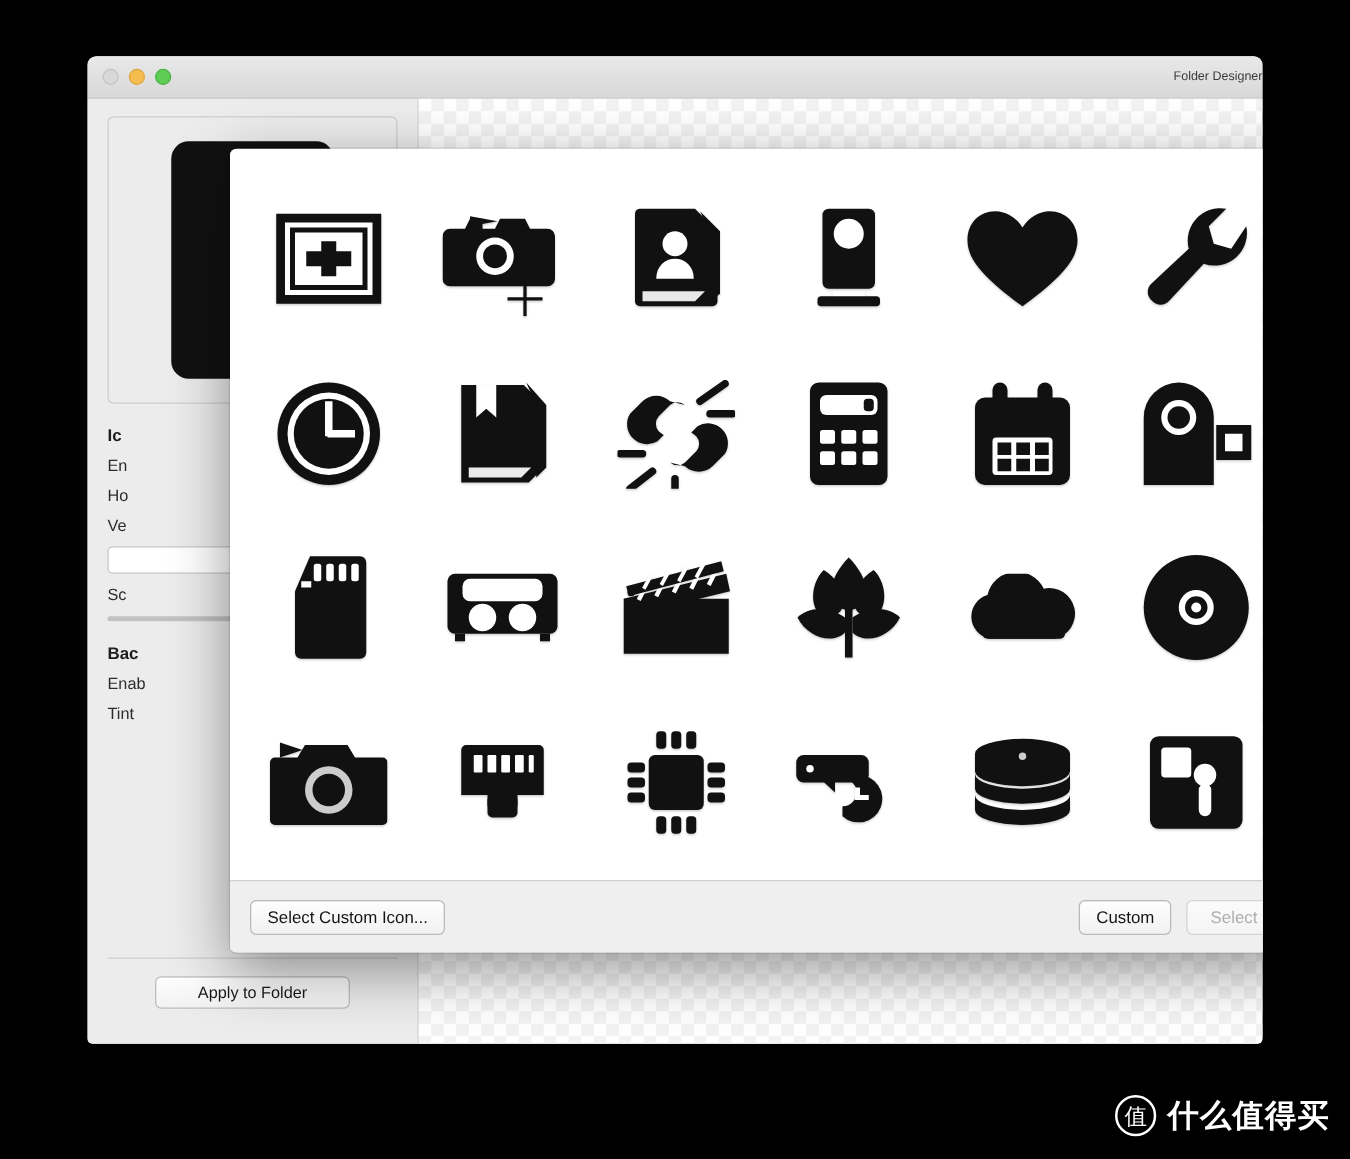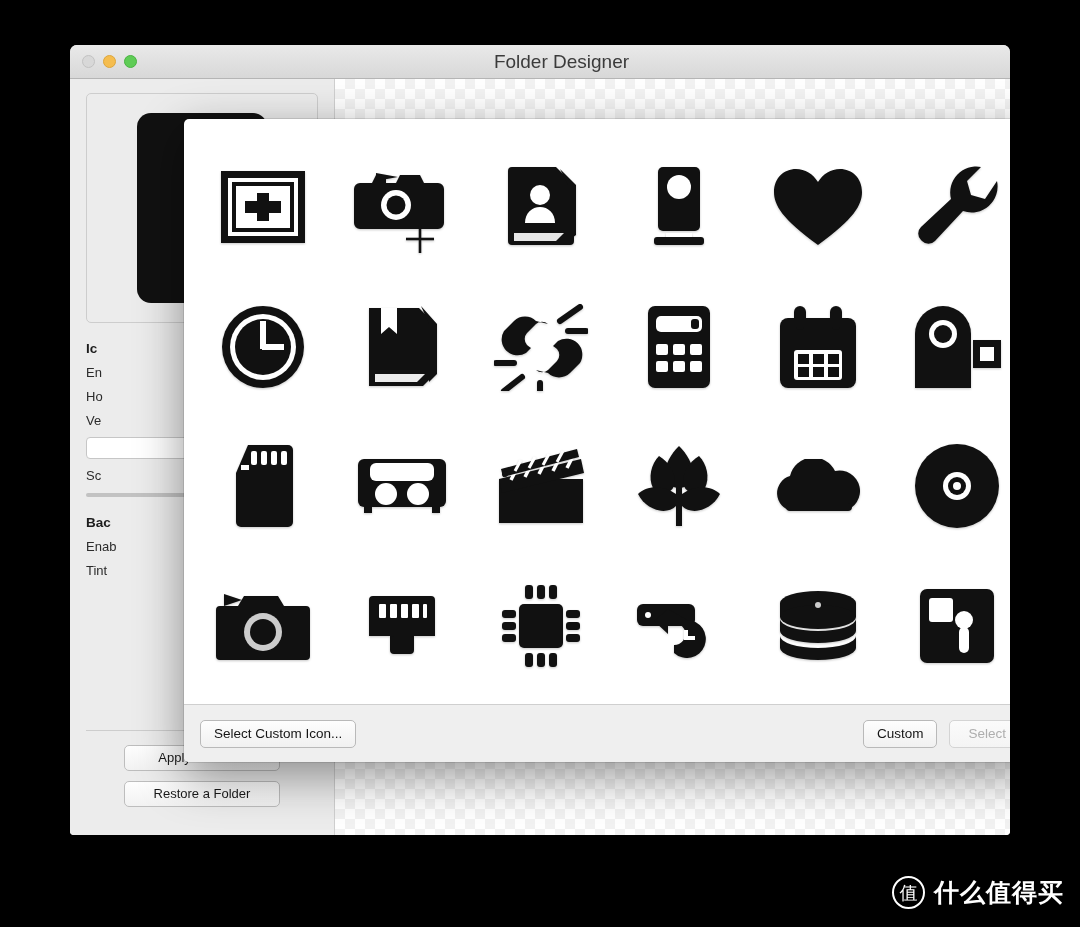--- a/index.html
+++ b/index.html
@@ -23,22 +23,22 @@
     background: linear-gradient(#e9e9e9, #d8d8d8);
     border-bottom: 1px solid #b5b5b5;
     display: flex; align-items: center;
   }
   .lights { display: flex; gap: 8px; margin-left: 12px; }
   .light { width: 13px; height: 13px; border-radius: 50%; }
   .light.close   { background: #d8d8d8; border: 1px solid #c2c2c2; }
   .light.min     { background: #f5bd4f; border: 1px solid #dda63c; }
   .light.max     { background: #5fcc56; border: 1px solid #48b341; }
   .win-title {
-    position: absolute; left: 0; right: 0; text-align: center;
-    font-size: 19px; color: #3b3b3b;
+    position: absolute; left: 0; right: 0; text-align: right;
+    font-size: 10px; color: #3b3b3b;
     pointer-events: none;
     margin-left: 43px;
   }
 
   .app-body { position: relative; height: 756px; display: flex; }
 
   
   .sidebar {
     width: 265px; background: #ececec;
     border-right: 1px solid #cfcfcf;
@@ -178,21 +178,20 @@
         <div class="row-label">Sc</div>
         <div class="slider-track"></div>
 
         <div class="group-title">Bac</div>
         <div class="row-label">Enab</div>
         <div class="row-label">Tint</div>
 
         <div class="sidebar-bottom">
           <div class="sidebar-sep"></div>
           <div class="side-btn">Apply to Folder</div>
-          <div class="side-btn">Restore a Folder</div>
         </div>
       </div>
 
       <div class="canvas">
         <div class="scroll-vert"></div>
       </div>
 
     </div>
 
     <div class="modal">

